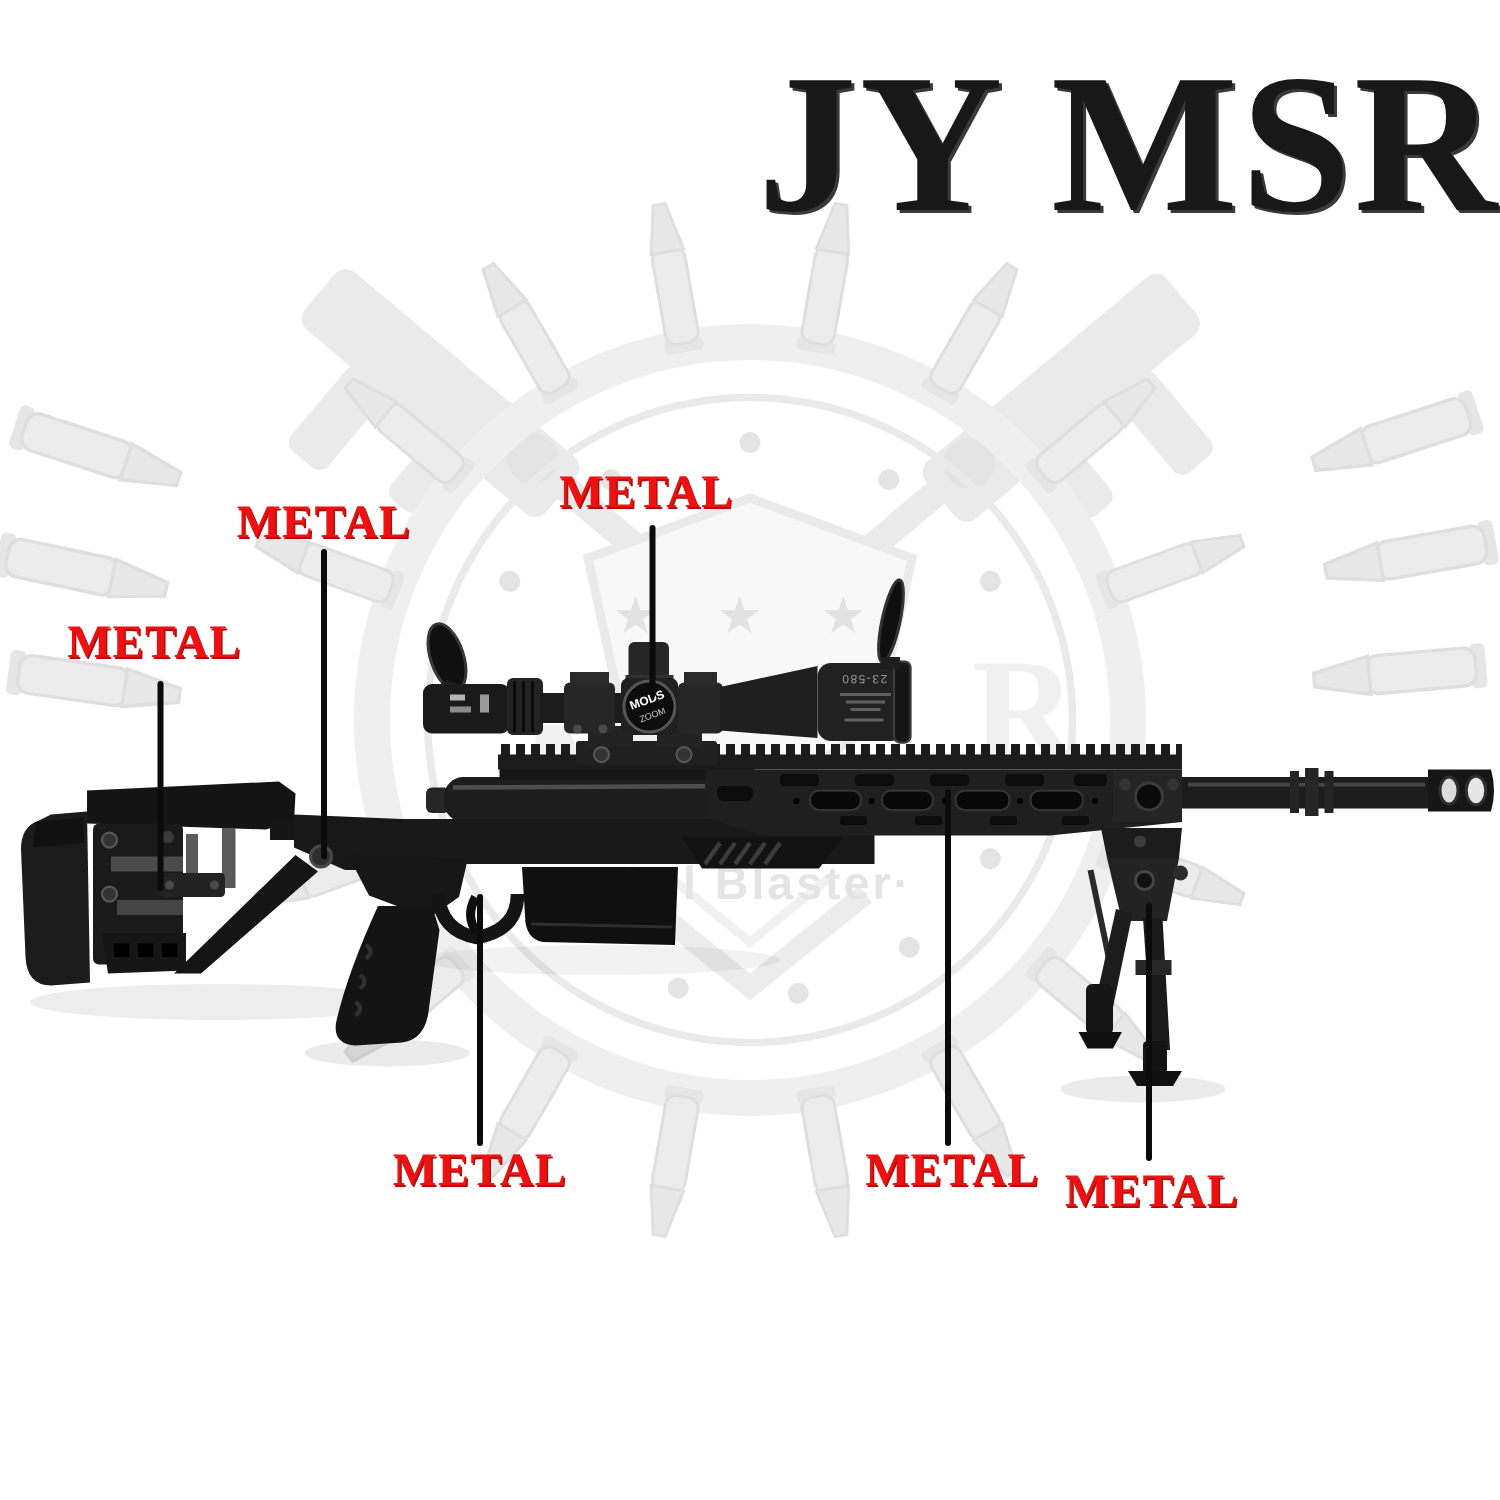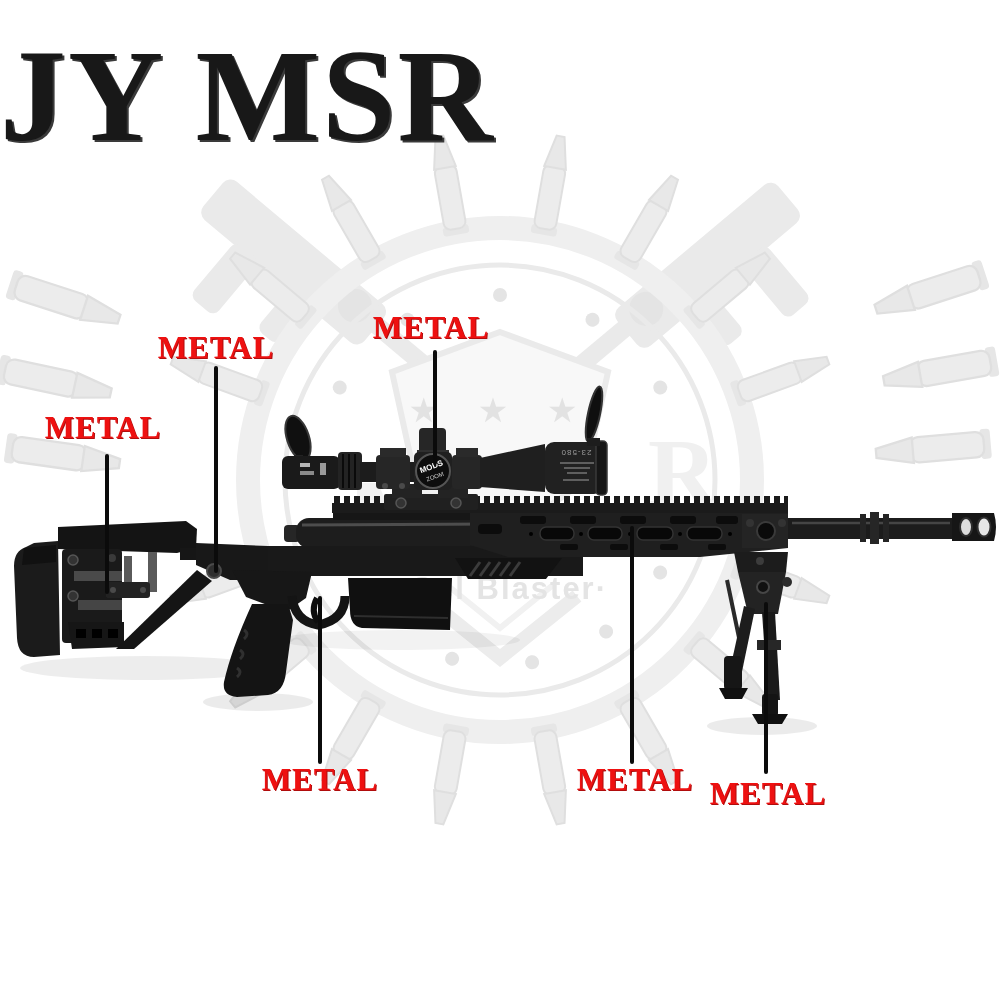--- a/index.html
+++ b/index.html
@@ -2,21 +2,21 @@
 <html><head>
 <meta charset="utf-8">
 <style>
   html,body{margin:0;padding:0;background:#fff;}
   .canvas{
     position:relative;width:1000px;height:1000px;background:#ffffff;
     overflow:hidden;font-family:"Liberation Serif","DejaVu Serif",serif;
   }
   .art{position:absolute;left:0;top:0;width:1000px;height:1000px;}
   .page-title{
-    position:absolute;top:30px;left:0;right:0;text-align:left;
+    position:absolute;top:30px;left:0;right:0;text-align:right;
     font-weight:bold;font-size:132px;line-height:1;letter-spacing:2px;
     color:#181818;font-family:"Liberation Serif","DejaVu Serif",serif;
     text-shadow:2px 2px 0 #3a3a3a;
     z-index:5;white-space:nowrap;
   }
   .metal-label{
     position:absolute;transform:translateX(-50%);
     color:#ee1111;font-weight:bold;font-size:31px;line-height:1;
     letter-spacing:1px;white-space:nowrap;z-index:6;
     font-family:"Liberation Serif","DejaVu Serif",serif;

